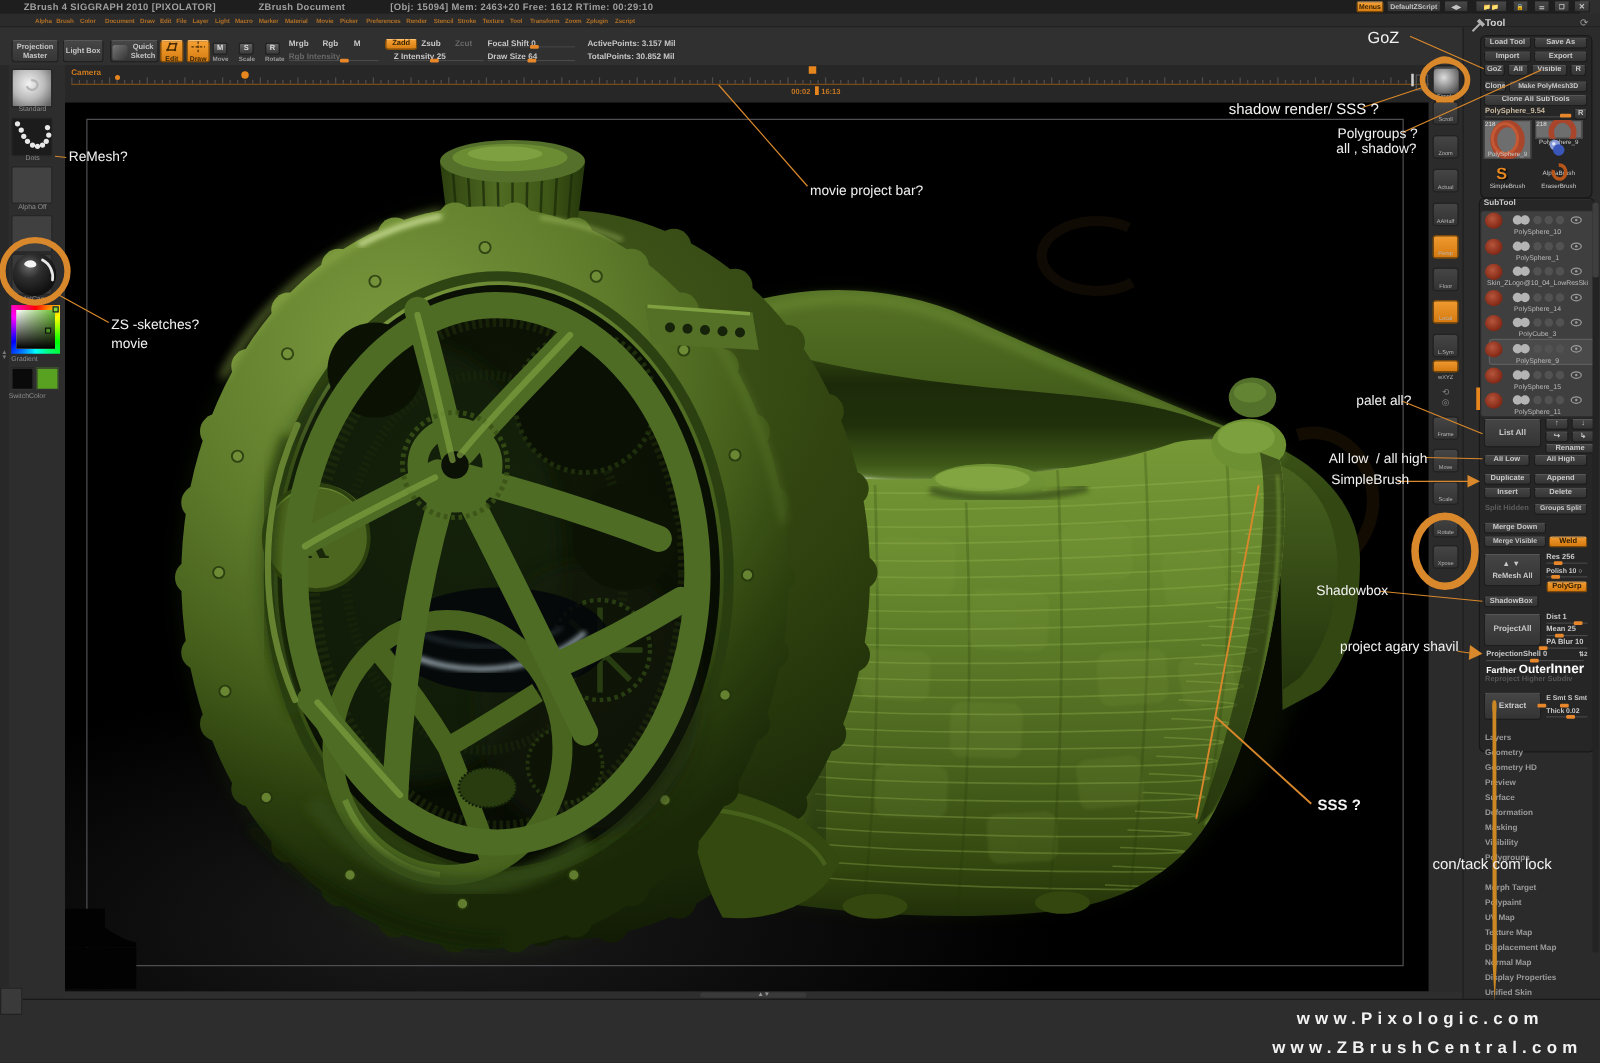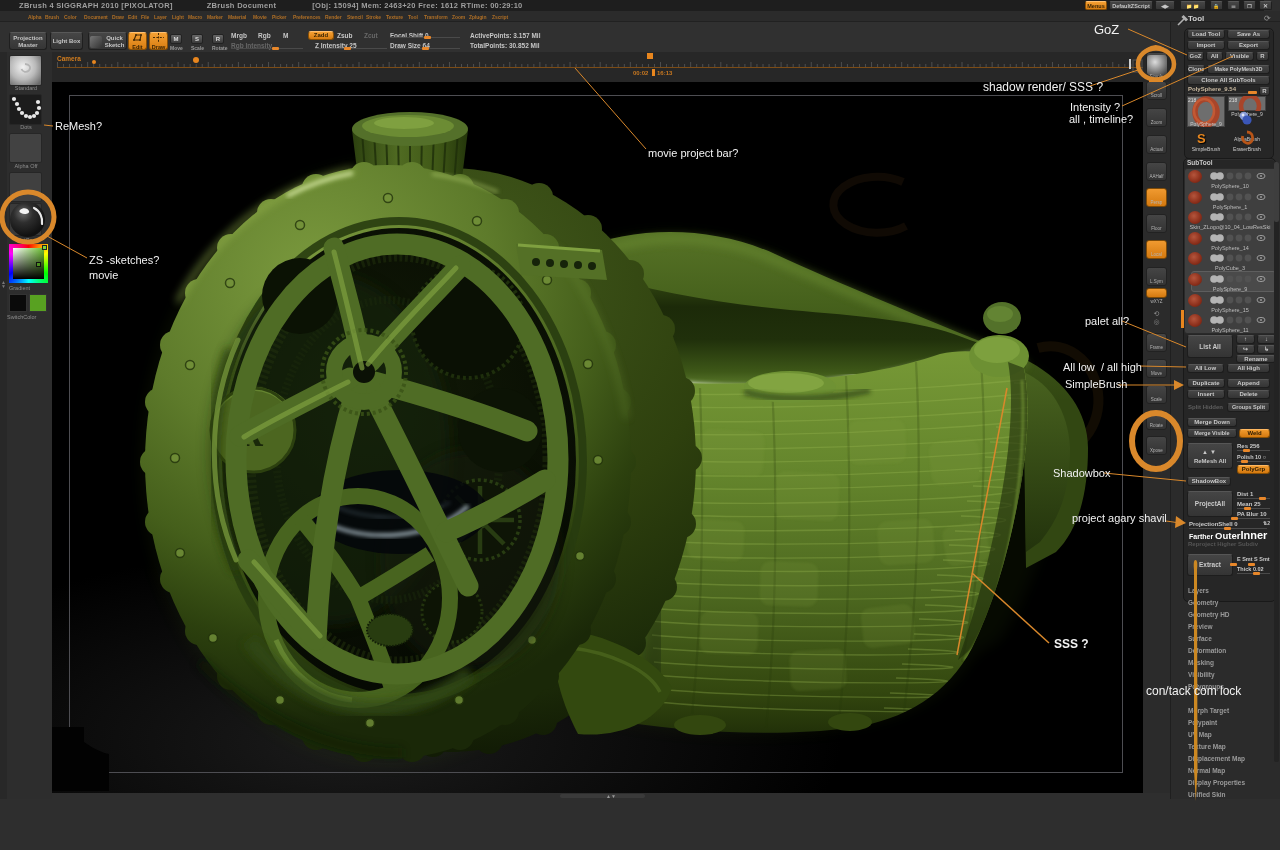--- a/index.html
+++ b/index.html
@@ -743,30 +743,35 @@
       <div class="sect" style="left:17px;top:697px">Polypaint</div>
       <div class="sect" style="left:17px;top:709px">UV Map</div>
       <div class="sect" style="left:17px;top:721px">Texture Map</div>
       <div class="sect" style="left:17px;top:733px">Displacement Map</div>
       <div class="sect" style="left:17px;top:745px">Normal Map</div>
       <div class="sect" style="left:17px;top:757px">Display Properties</div>
       <div class="sect" style="left:17px;top:769px">Unified Skin</div>
       <div style="position:absolute;left:103px;top:140px;width:5px;height:600px;background:#232323;border-radius:2px"></div>
       <div style="position:absolute;left:103px;top:140px;width:5px;height:60px;background:#3e3e3e;border-radius:2px"></div>
     </div>
+<div id="bottombar" class="abs">
+      <div class="site" style="right:45px;top:7px;">www.Pixologic.com</div>
+      <div class="site" style="right:14px;top:30px;">www.ZBrushCentral.com</div>
+      <div style="position:absolute;left:0;top:-10px;width:18px;height:22px;background:#3a3a3a;border:1px solid #222"></div>
+    </div>
 <div class="abs" style="left:560px;top:794px;width:85px;height:4px;background:#3a3a3a;border-radius:2px;z-index:4"></div>
 <div class="abs" style="left:606px;top:793px;color:#999;font-size:5px;z-index:5">▲▼</div>
 <div class="ann" style="left:55px;top:120px;font-size:11px;color:#f2f2f2;">ReMesh?</div>
     <div class="ann" style="left:89px;top:254px;font-size:11px;color:#f2f2f2;">ZS -sketches?</div>
     <div class="ann" style="left:89px;top:269px;font-size:11px;color:#f2f2f2;">movie</div>
     <div class="ann" style="left:648px;top:147px;font-size:11px;color:#f2f2f2;">movie project bar?</div>
     <div class="ann" style="left:983px;top:80px;font-size:12px;color:#f2f2f2;">shadow render/ SSS ?</div>
     <div class="ann" style="left:1094px;top:22px;font-size:13px;color:#f2f2f2;">GoZ</div>
-    <div class="ann" style="left:1070px;top:101px;font-size:11px;color:#f2f2f2;">Intensity ?</div>
-    <div class="ann" style="left:1069px;top:113px;font-size:11px;color:#f2f2f2;">all , timeline?</div>
+    <div class="ann" style="left:1070px;top:101px;font-size:11px;color:#f2f2f2;">Polygroups ?</div>
+    <div class="ann" style="left:1069px;top:113px;font-size:11px;color:#f2f2f2;">all , shadow?</div>
     <div class="ann" style="left:1085px;top:315px;font-size:11px;color:#f2f2f2;">palet all?</div>
     <div class="ann" style="left:1063px;top:361px;font-size:11px;color:#f2f2f2;">All low &nbsp;/ all high</div>
     <div class="ann" style="left:1065px;top:378px;font-size:11px;color:#f2f2f2;">SimpleBrush</div>
     <div class="ann" style="left:1053px;top:467px;font-size:11px;color:#f2f2f2;">Shadowbox</div>
     <div class="ann" style="left:1072px;top:512px;font-size:11px;color:#f2f2f2;">project agary shavil</div>
     <div class="ann" style="left:1054px;top:637px;font-size:12px;color:#f2f2f2;font-weight:bold;">SSS ?</div>
     <div class="ann" style="left:1146px;top:684px;font-size:12px;color:#f2f2f2;">con/tack com lock</div>
 <svg id="overlay" width="1280" height="850" viewBox="0 0 1280 850">
       <ellipse cx="28" cy="217" rx="26" ry="25" fill="none" stroke="#d9882b" stroke-width="5"></ellipse>
       <ellipse cx="1156" cy="64" rx="18" ry="15.5" fill="none" stroke="#d9882b" stroke-width="4.5"></ellipse>

